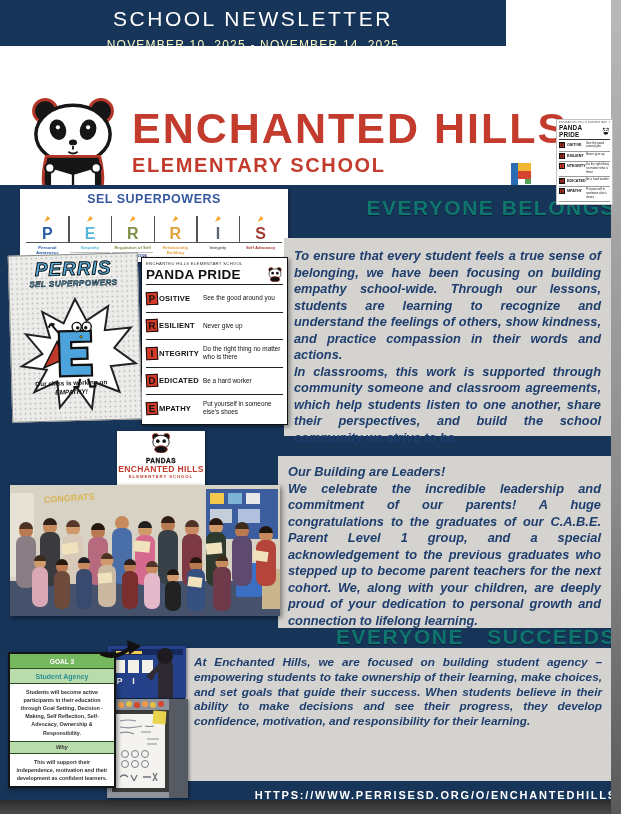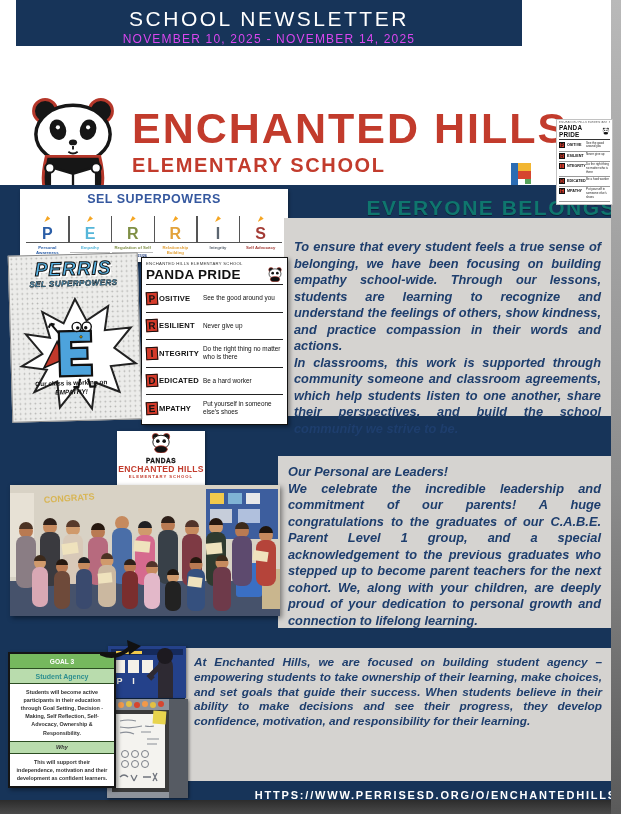--- a/index.html
+++ b/index.html
@@ -6,23 +6,23 @@
   html,body { width:621px; height:814px; }
   body { font-family:"Liberation Sans", sans-serif; background:#777; position:relative; overflow:hidden; }
   .page { position:absolute; left:0; top:0; width:621px; height:814px; background:#fff; }
   .abs { position:absolute; }
 
   
   .edge-right { left:611px; top:0; width:10px; height:814px; background:linear-gradient(#b9b9b9,#8c8c8c 60%,#5a5a5a); }
   .edge-bottom { left:0; top:800px; width:611px; height:14px; background:linear-gradient(#2c2c2c,#4a4a4a); }
 
   
-  .banner { left:16px; top:0; width:506px; height:46px; background:#173459; text-align:center; color:#fff; }
+  .banner { left:0; top:0; width:506px; height:46px; background:#173459; text-align:center; color:#fff; }
   .banner-title { font-size:21px; letter-spacing:2.5px; font-weight:500; padding-top:7px; }
-  .banner-date { font-size:12px; letter-spacing:1.2px; color:#d946ef; font-weight:500; margin-top:1px; }
+  .banner-date { font-size:12px; letter-spacing:1.2px; color:#fef9c3; font-weight:500; margin-top:7px; }
 
   
   .header-band { left:0; top:46px; width:611px; height:139px; background:#fff; }
   .logo-wrap { left:12px; top:50px; width:122px; height:132px; text-align:center; }
   .title-block { left:132px; top:60px; }
   .school-name { color:#c23b2c; font-size:43px; font-weight:700; letter-spacing:2px; line-height:1.05; }
   .school-type { color:#c23b2c; font-size:20px; font-weight:700; letter-spacing:1.6px; margin-top:3px; }
 
   
   .district { left:489px; top:116px; width:66px; text-align:center; }
@@ -42,21 +42,21 @@
 
   
   .body-navy { left:0; top:185px; width:611px; height:615px; background:#173459; }
 
   .section-heading { position:absolute; right:5px; color:#0f766e; font-weight:800; font-size:21px; letter-spacing:1.5px; text-shadow:0 1px 0 rgba(0,0,0,.35); }
   .ws-leads { word-spacing:12px; }
   .ws-succeeds { word-spacing:16px; }
 
   .panel { position:absolute; background:#d5d3d0; color:#1e3e6d; font-style:italic; font-weight:700; text-align:justify; }
   .panel p { margin:0; }
-  .panel-belongs { left:284px; top:218px; width:327px; height:198px; padding:21px 10px; font-size:12.8px; line-height:16.5px; }
+  .panel-belongs { left:284px; top:238px; width:327px; height:198px; padding:10px 10px; font-size:12.8px; line-height:16.5px; }
   .panel-leads { left:278px; top:456px; width:333px; height:172px; padding:8px 10px; font-size:12.8px; line-height:16.5px; }
   .panel-succeeds { left:185px; top:648px; width:426px; height:133px; padding:7px 9px; font-size:11.8px; line-height:14.8px; }
 
   
   .sel-poster { left:20px; top:189px; width:268px; height:73px; background:#fff; padding:3px 6px 2px; box-shadow:1px 2px 3px rgba(0,0,0,.4); }
   .sel-title { text-align:center; color:#35589f; font-weight:800; font-size:12.5px; letter-spacing:.5px; }
   .sel-letters { display:flex; border-bottom:1.5px solid #555; margin-top:1px; }
   .sel-cell { flex:1; text-align:center; position:relative; padding-top:1px; }
   .sel-cell:not(:last-child)::after { content:""; position:absolute; right:-1px; bottom:0; width:1.5px; height:26px; background:#555; }
   .popper { display:inline-block; width:6px; height:6px; background:#f5a623; clip-path:polygon(0 100%,100% 45%,50% 0); box-shadow:0 0 0 0 transparent; margin-bottom:0; }
@@ -466,24 +466,25 @@
           <circle r="6.5" fill="#c68a5e"></circle>
           <path d="M-6 -2 a6 6 0 0 1 12 0" fill="#3c2a1c"></path>
           <rect x="-9" y="4" width="18" height="44" rx="7" fill="#6e3a4a"></rect>
         </g>
       <rect x="88" y="88" width="14" height="10" fill="#efe2bd" transform="rotate(-6 95 93)"></rect>
       <rect x="178" y="92" width="14" height="10" fill="#efe2bd" transform="rotate(7 185 97)"></rect>
     </svg>
   </div>
 
   <div class="panel panel-leads">
-    <p style="text-align:left;">Our Personal are Leaders!</p>
+    <p style="text-align:left;">Our Building are Leaders!</p>
     <p>We celebrate the incredible leadership and commitment of our parents! A huge congratulations to the graduates of our C.A.B.E. Parent Level 1 group, and a special acknowledgement to the previous graduates who stepped up to become parent teachers for the next cohort. We, along with your children, are deeply proud of your dedication to personal growth and connection to lifelong learning.</p>
   </div>
 
+  <div class="section-heading ws-succeeds" style="top:625px;">EVERYONE SUCCEEDS</div>
 
   <div class="abs goal-poster">
     <div class="goal-h">GOAL 3</div>
     <div class="goal-s">Student Agency</div>
     <div class="goal-b">Students will become active participants in their education through Goal Setting, Decision - Making, Self Reflection, Self-Advocacy, Ownership &amp; Responsibility.</div>
     <div class="goal-w">Why</div>
     <div class="goal-b" style="border-bottom:none;">This will support their independence, motivation and their development as confident learners.</div>
   </div>
 
   <div class="abs photo-board">

